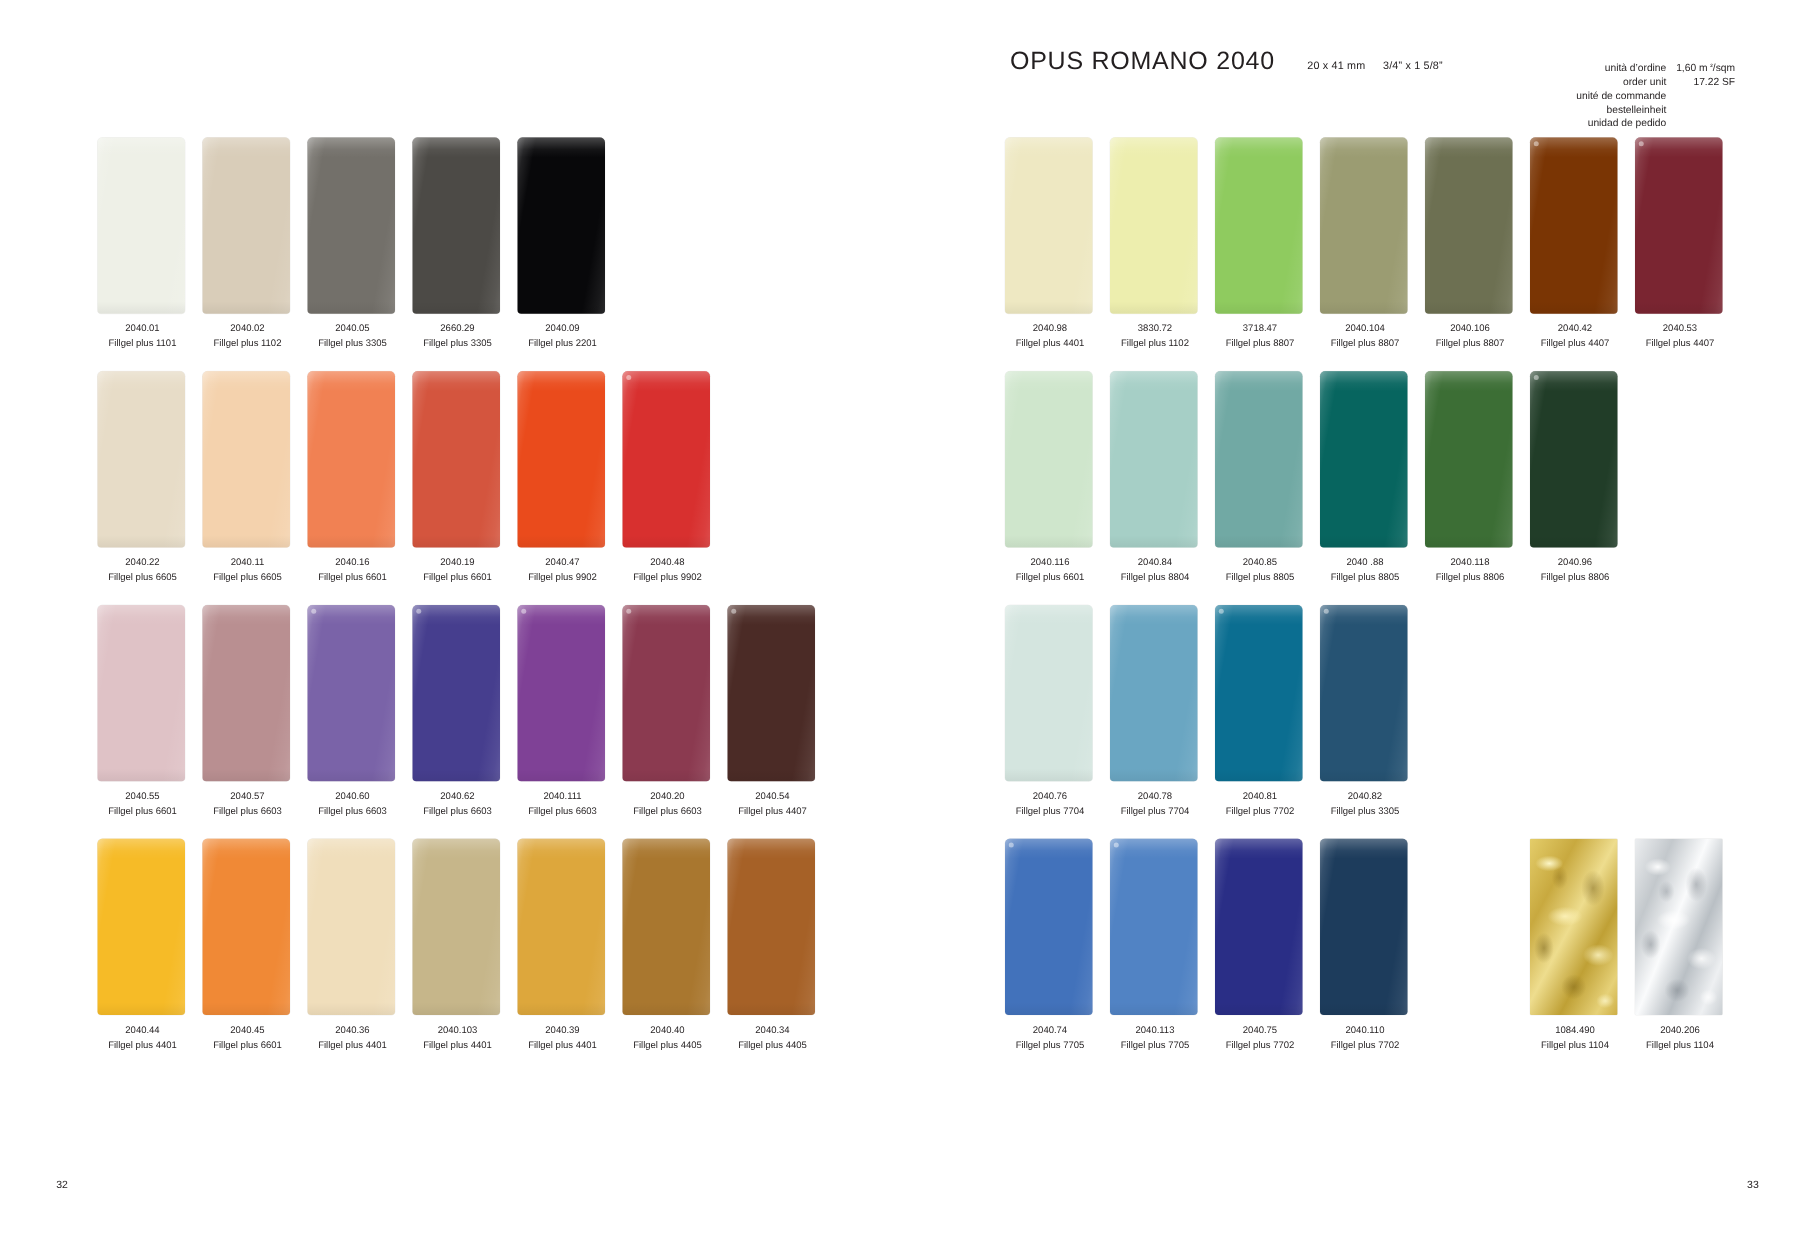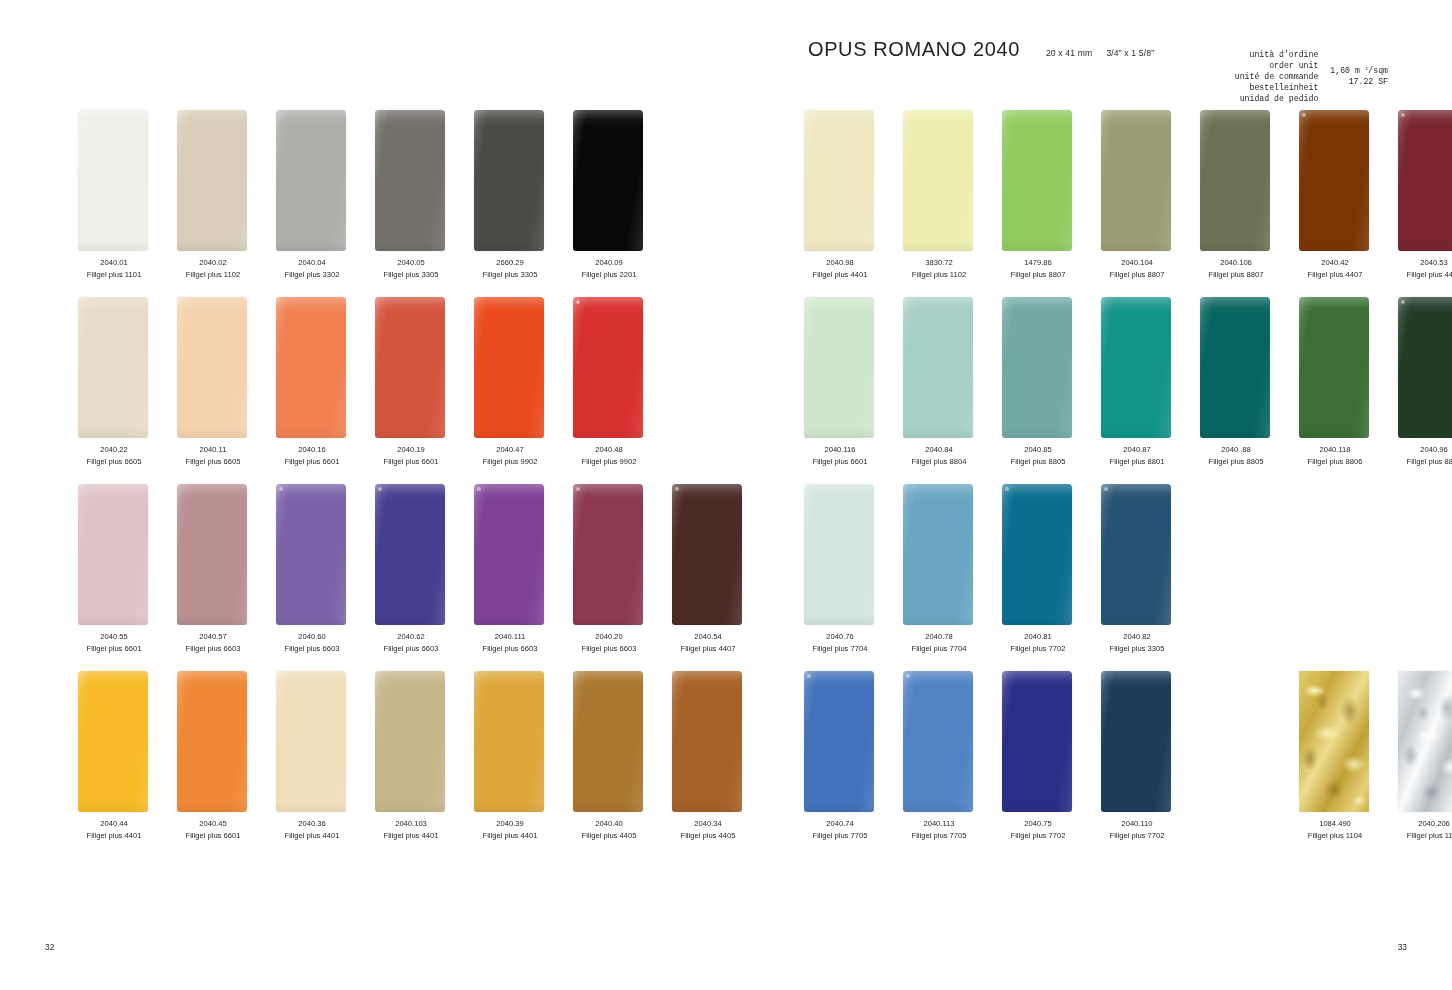--- a/index.html
+++ b/index.html
@@ -52,23 +52,22 @@
     color: #231f20;
     white-space: nowrap;
   }
   .dims .dim-sep { display: inline-block; width: 9px; }
 
   .order-block {
     position: absolute;
     top: 12px;
     right: 2px;
     display: flex;
-    gap: 12px;
-    align-items: center;
-    font-family: Liberation Mono, monospace;
+    gap: 1px;
+    align-items: flex-start;
   }
   .order-labels {
     text-align: right;
     font-size: 8.2px;
     line-height: 1.33;
     white-space: nowrap;
   }
   .order-values {
     text-align: right;
     font-size: 8.2px;
@@ -89,21 +88,21 @@
     position: relative;
     height: 187px;
   }
   .tiles {
     position: absolute;
     left: 78px;
     top: 0;
     display: flex;
   }
   .cell {
-    width: 99px;
+    width: 84px;
     margin-right: 0px;
     position: relative;
   }
   .cell.spacer { visibility: hidden; }
 
   .tile {
     width: 70px;
     height: 141px;
     margin-left: 0px;
     border-radius: 4px 4px 3px 3px;
@@ -223,31 +222,20 @@
                 <div class="sheen-v"></div>
                 <div class="sheen-h"></div>
                 <div class="shade-b"></div>
               </div>
               <div class="caption">
                 <span class="code">2040.02</span>
                 <span class="grout">Fillgel plus 1102</span>
               </div>
             </div>
             <div class="cell">
-              <div class="tile" style="background: rgb(174, 173, 170);">
-                <div class="sheen-v"></div>
-                <div class="sheen-h"></div>
-                <div class="shade-b"></div>
-              </div>
-              <div class="caption">
-                <span class="code">2040.04</span>
-                <span class="grout">Fillgel plus 3302</span>
-              </div>
-            </div>
-            <div class="cell">
               <div class="tile" style="background: rgb(115, 112, 106);">
                 <div class="sheen-v"></div>
                 <div class="sheen-h"></div>
                 <div class="shade-b"></div>
               </div>
               <div class="caption">
                 <span class="code">2040.05</span>
                 <span class="grout">Fillgel plus 3305</span>
               </div>
             </div>
@@ -571,21 +559,21 @@
                 <span class="grout">Fillgel plus 1102</span>
               </div>
             </div>
             <div class="cell">
               <div class="tile" style="background: rgb(143, 203, 95);">
                 <div class="sheen-v"></div>
                 <div class="sheen-h"></div>
                 <div class="shade-b"></div>
               </div>
               <div class="caption">
-                <span class="code">1479.86</span>
+                <span class="code">3718.47</span>
                 <span class="grout">Fillgel plus 8807</span>
               </div>
             </div>
             <div class="cell">
               <div class="tile" style="background: rgb(155, 156, 114);">
                 <div class="sheen-v"></div>
                 <div class="sheen-h"></div>
                 <div class="shade-b"></div>
               </div>
               <div class="caption">
@@ -656,31 +644,20 @@
             </div>
             <div class="cell">
               <div class="tile" style="background: rgb(113, 169, 164);">
                 <div class="sheen-v"></div>
                 <div class="sheen-h"></div>
                 <div class="shade-b"></div>
               </div>
               <div class="caption">
                 <span class="code">2040.85</span>
                 <span class="grout">Fillgel plus 8805</span>
-              </div>
-            </div>
-            <div class="cell">
-              <div class="tile" style="background: rgb(18, 148, 137);">
-                <div class="sheen-v"></div>
-                <div class="sheen-h"></div>
-                <div class="shade-b"></div>
-              </div>
-              <div class="caption">
-                <span class="code">2040.87</span>
-                <span class="grout">Fillgel plus 8801</span>
               </div>
             </div>
             <div class="cell">
               <div class="tile" style="background: rgb(7, 101, 95);">
                 <div class="sheen-v"></div>
                 <div class="sheen-h"></div>
                 <div class="shade-b"></div>
               </div>
               <div class="caption">
                 <span class="code">2040 .88</span>

